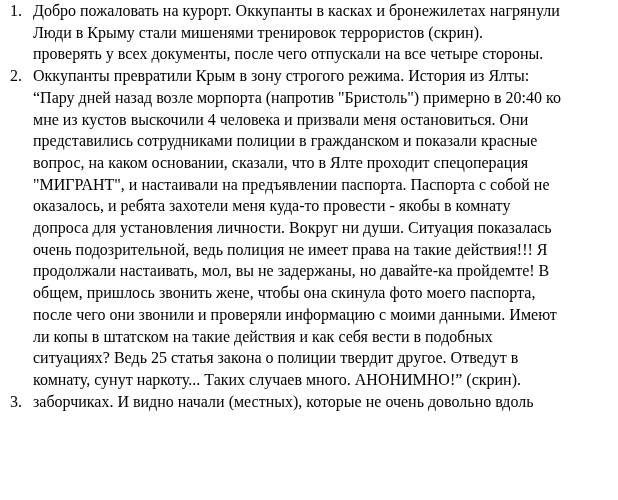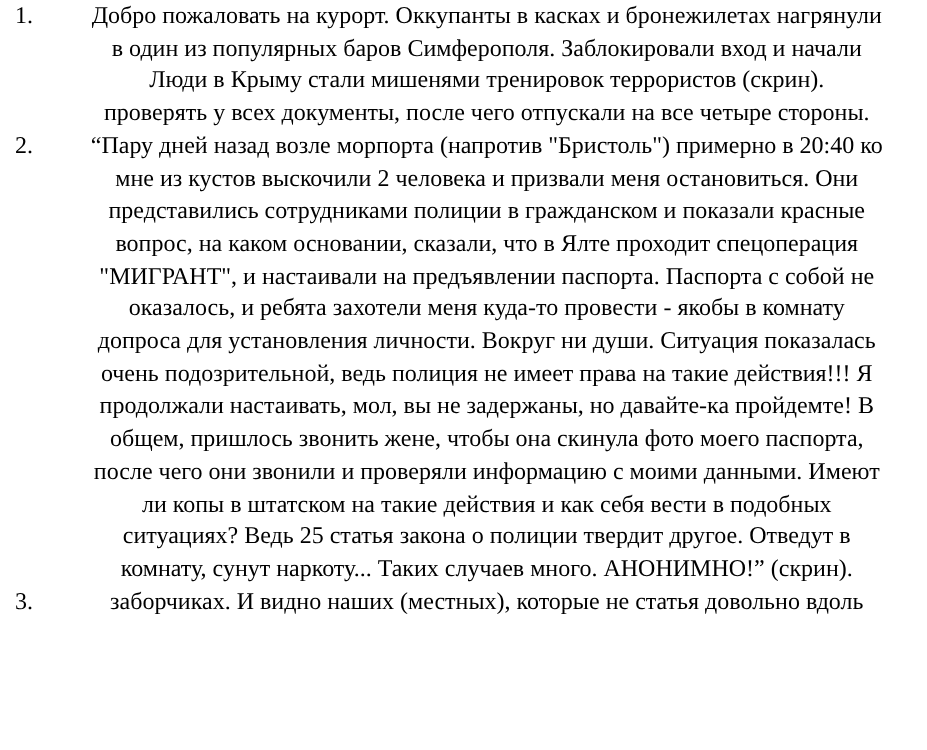--- a/index.html
+++ b/index.html
@@ -28,52 +28,51 @@
     padding-left: 23px;
   }
   .list-number {
     position: absolute;
     left: 0;
     top: 0;
     white-space: pre;
   }
   .text-line {
     white-space: pre;
-    text-align: center;
   }
 </style>
 </head>
 <body>
 
 <div class="doc">
 
   <div class="list-item">
     <span class="list-number">1.</span>
     <div class="text-line">Добро пожаловать на курорт. Оккупанты в касках и бронежилетах нагрянули</div>
-    <div class="text-line">в один из популярных баров Симферополя. Заблокировали вход и начали</div>
     <div class="text-line">Люди в Крыму стали мишенями тренировок террористов (скрин).</div>
     <div class="text-line">проверять у всех документы, после чего отпускали на все четыре стороны.</div>
   </div>
 
   <div class="list-item">
     <span class="list-number">2.</span>
+    <div class="text-line">Оккупанты превратили Крым в зону строгого режима. История из Ялты:</div>
     <div class="text-line">“Пару дней назад возле морпорта (напротив "Бристоль") примерно в 20:40 ко</div>
-    <div class="text-line">мне из кустов выскочили 2 человека и призвали меня остановиться. Они</div>
+    <div class="text-line">мне из кустов выскочили 4 человека и призвали меня остановиться. Они</div>
     <div class="text-line">представились сотрудниками полиции в гражданском и показали красные</div>
     <div class="text-line">вопрос, на каком основании, сказали, что в Ялте проходит спецоперация</div>
     <div class="text-line">"МИГРАНТ", и настаивали на предъявлении паспорта. Паспорта с собой не</div>
     <div class="text-line">оказалось, и ребята захотели меня куда-то провести - якобы в комнату</div>
     <div class="text-line">допроса для установления личности. Вокруг ни души. Ситуация показалась</div>
     <div class="text-line">очень подозрительной, ведь полиция не имеет права на такие действия!!! Я</div>
     <div class="text-line">продолжали настаивать, мол, вы не задержаны, но давайте-ка пройдемте! В</div>
     <div class="text-line">общем, пришлось звонить жене, чтобы она скинула фото моего паспорта,</div>
     <div class="text-line">после чего они звонили и проверяли информацию с моими данными. Имеют</div>
     <div class="text-line">ли копы в штатском на такие действия и как себя вести в подобных</div>
     <div class="text-line">ситуациях? Ведь 25 статья закона о полиции твердит другое. Отведут в</div>
     <div class="text-line">комнату, сунут наркоту... Таких случаев много. АНОНИМНО!” (скрин).</div>
   </div>
 
   <div class="list-item">
     <span class="list-number">3.</span>
-    <div class="text-line">заборчиках. И видно наших (местных), которые не статья довольно вдоль</div>
+    <div class="text-line">заборчиках. И видно начали (местных), которые не очень довольно вдоль</div>
   </div>
 
 </div>
 
 </body></html>

